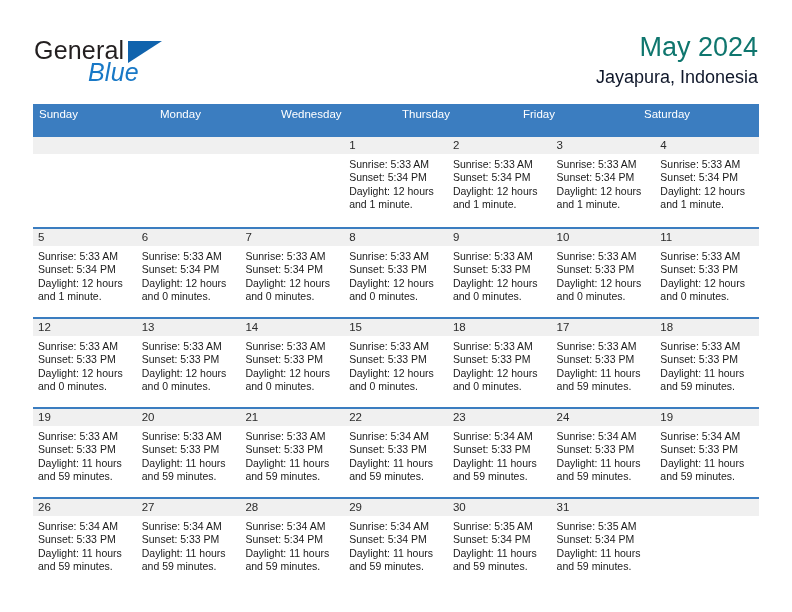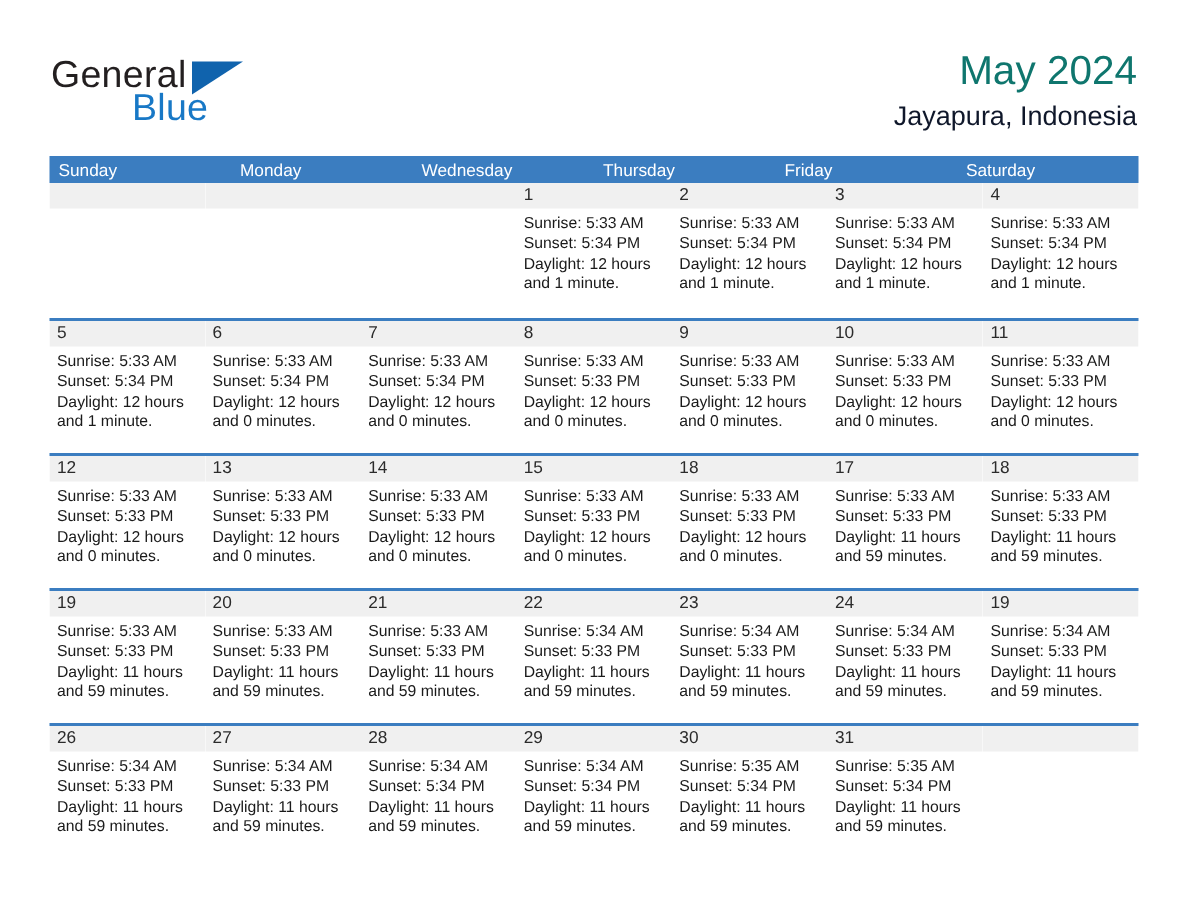--- a/index.html
+++ b/index.html
@@ -47,20 +47,21 @@
     font-family: "Liberation Sans", sans-serif;
   }
   .logo-blue {
     position: absolute;
     left: 54px;
     top: 22px;
     font-size: 25px;
     letter-spacing: 0.2px;
     color: #1878c6;
     font-family: "Liberation Sans", sans-serif;
+    font-style: italic;
   }
   .logo-triangle {
     position: absolute;
     left: 94px;
     top: 5px;
     width: 0;
     height: 0;
     border-left: 34px solid #1063ad;
     border-bottom: 22px solid transparent;
   }
@@ -87,21 +88,21 @@
   
   .calendar {
     position: absolute;
     left: 33px;
     top: 104px;
     width: 726px;
   }
   .weekday-row {
     display: flex;
     background: #3b7dc0;
-    height: 18px;
+    height: 33px;
   }
   .weekday {
     flex: 1 1 0;
     min-width: 0;
     color: #ffffff;
     font-size: 11.5px;
     line-height: 21px;
     padding-left: 6px;
     box-sizing: border-box;
     white-space: nowrap;

